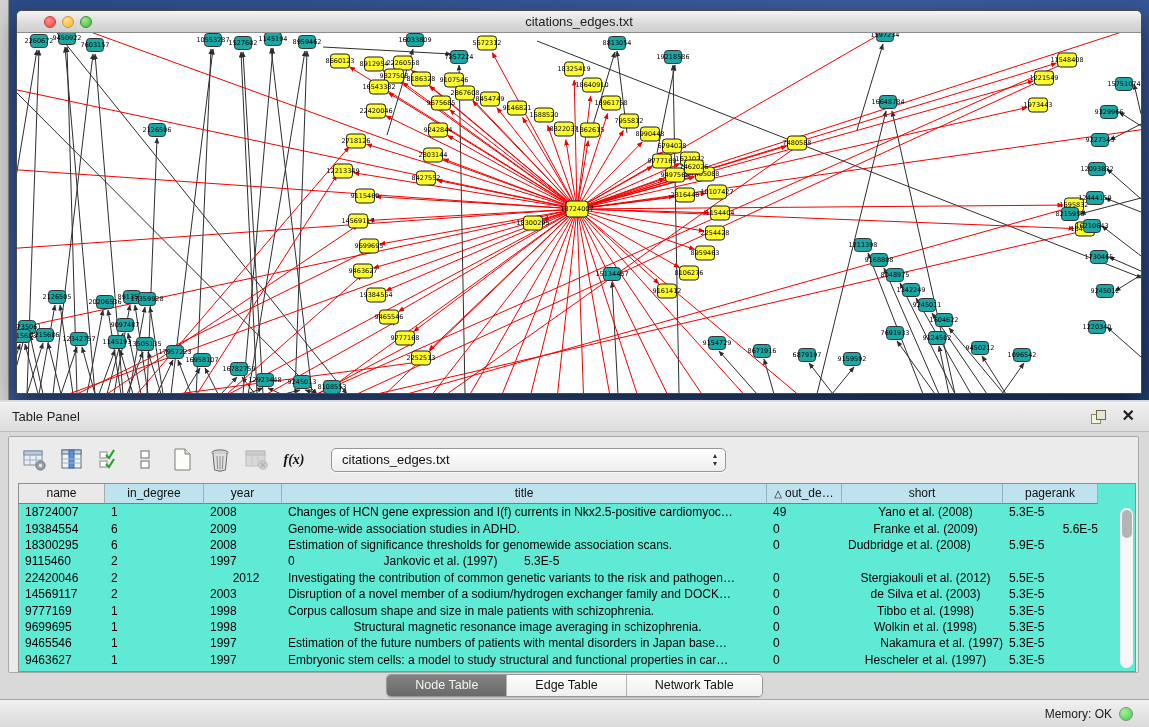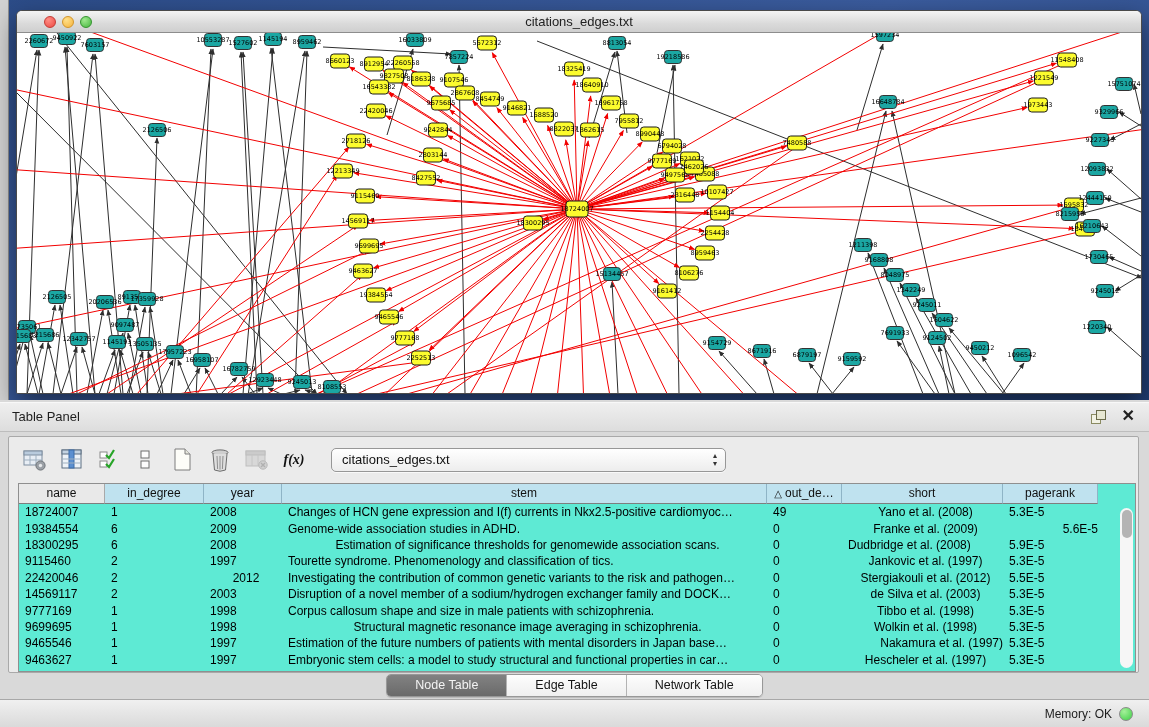--- a/index.html
+++ b/index.html
@@ -578,21 +578,21 @@
               <span>▾</span>
             </span>
         </span>
       </div>
 
       <div class="table-wrap">
         <div class="thead" id="thead">
             <div class="th gray" style="width: 86px;"><span>name</span></div>
             <div class="th" style="width: 99px;"><span>in_degree</span></div>
             <div class="th" style="width: 78px;"><span>year</span></div>
-            <div class="th" style="width: 485px;"><span>stem</span></div>
+            <div class="th" style="width: 485px;"><span>title</span></div>
             <div class="th" style="width: 75px;"><span class="sort-tri">△</span><span>out_de…</span></div>
             <div class="th" style="width: 161px;"><span>short</span></div>
             <div class="th" style="width: 95px;"><span>pagerank</span></div>
           </div>
         <div class="tbody" id="tbody">
             <div class="tr">
               <div class="td" style="width: 86px; text-align: left;">18724007</div>
               <div class="td" style="width: 99px; text-align: left;">1</div>
               <div class="td" style="width: 78px; text-align: left;">2008</div>
               <div class="td" style="width: 485px; text-align: left;">Changes of HCN gene expression and I(f) currents in Nkx2.5-positive cardiomyoc…</div>
@@ -606,30 +606,29 @@
               <div class="td" style="width: 78px; text-align: left;">2009</div>
               <div class="td" style="width: 485px; text-align: left;">Genome-wide association studies in ADHD.</div>
               <div class="td" style="width: 75px; text-align: left;">0</div>
               <div class="td" style="width: 161px; text-align: center;">Franke et al. (2009)</div>
               <div class="td" style="width: 95px; text-align: right;">5.6E-5</div>
             </div>
             <div class="tr">
               <div class="td" style="width: 86px; text-align: left;">18300295</div>
               <div class="td" style="width: 99px; text-align: left;">6</div>
               <div class="td" style="width: 78px; text-align: left;">2008</div>
-              <div class="td" style="width: 485px; text-align: center;">Estimation of significance thresholds for genomewide association scans.</div>
+              <div class="td" style="width: 485px; text-align: left;">Estimation of significance thresholds for genomewide association scans.</div>
               <div class="td" style="width: 75px; text-align: left;">0</div>
               <div class="td" style="width: 161px; text-align: left;">Dudbridge et al. (2008)</div>
               <div class="td" style="width: 95px; text-align: left;">5.9E-5</div>
             </div>
             <div class="tr">
               <div class="td" style="width: 86px; text-align: left;">9115460</div>
               <div class="td" style="width: 99px; text-align: left;">2</div>
               <div class="td" style="width: 78px; text-align: left;">1997</div>
-              <div class="td" style="width: 485px; text-align: left;">Tourette syndrome. Phenomenology and classification of tics.</div>
               <div class="td" style="width: 75px; text-align: left;">0</div>
               <div class="td" style="width: 161px; text-align: center;">Jankovic et al. (1997)</div>
               <div class="td" style="width: 95px; text-align: left;">5.3E-5</div>
             </div>
             <div class="tr">
               <div class="td" style="width: 86px; text-align: left;">22420046</div>
               <div class="td" style="width: 99px; text-align: left;">2</div>
               <div class="td" style="width: 78px; text-align: center;">2012</div>
               <div class="td" style="width: 485px; text-align: left;">Investigating the contribution of common genetic variants to the risk and pathogen…</div>
               <div class="td" style="width: 75px; text-align: left;">0</div>

